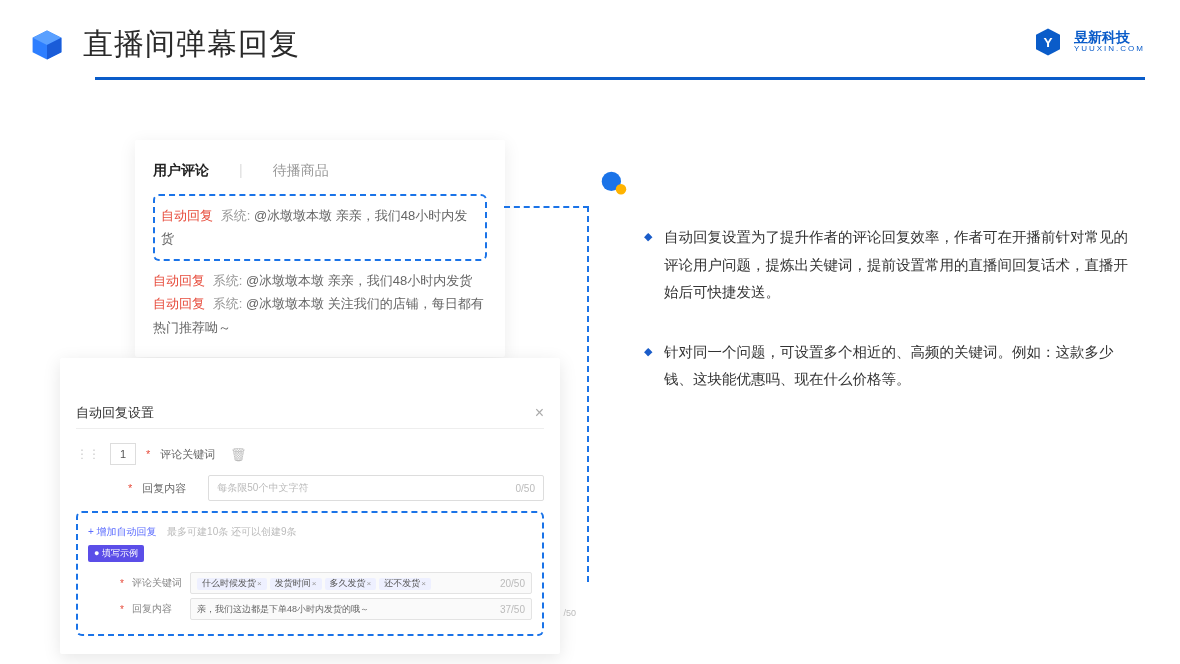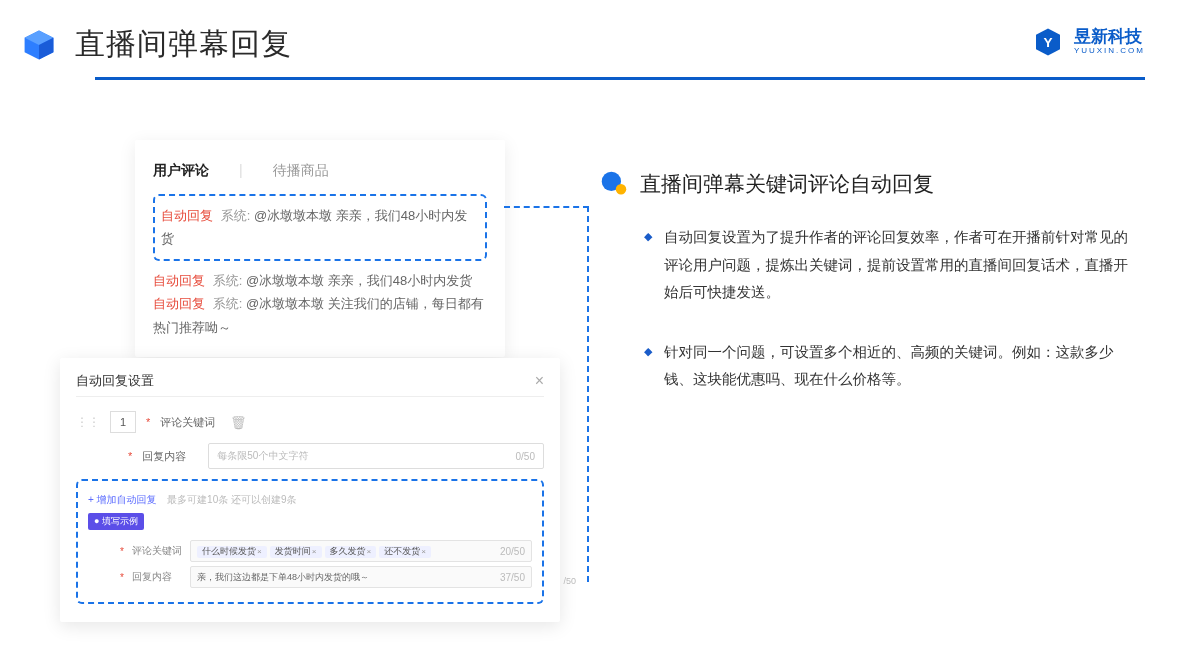--- a/index.html
+++ b/index.html
@@ -1,47 +1,47 @@
 <!DOCTYPE html>
 <html><head>
 <meta charset="utf-8">
 <style>
 * { margin: 0; padding: 0; box-sizing: border-box; }
 body { width: 1180px; height: 664px; background: #fff; font-family: "Microsoft YaHei", "PingFang SC", sans-serif; position: relative; }
 
 
-.header { display: flex; align-items: center; padding: 24px 35px 12px 21px; }
+.header { display: flex; align-items: center; padding: 24px 35px 12px 29px; }
 .cube-icon { width: 36px; height: 36px; margin-right: 18px; position: relative; }
 .cube-icon svg { width: 100%; height: 100%; }
 .page-title { font-size: 30px; font-weight: 400; color: #2a2a2a; letter-spacing: 1px; }
 .brand { position: absolute; right: 35px; top: 26px; display: flex; align-items: center; }
 .brand-icon { width: 32px; height: 32px; margin-right: 10px; }
 .brand-text { display: flex; flex-direction: column; line-height: 1.1; }
-.brand-name { font-size: 17px; font-weight: 600; color: #0a5cc9; }
+.brand-name { font-size: 14px; font-weight: 600; color: #0a5cc9; }
 .brand-url { font-size: 8px; color: #0a5cc9; letter-spacing: 2px; }
 .hr { height: 3px; background: #0a5cc9; margin: 0 35px 0 95px; }
 
 
 .left-area { position: absolute; left: 60px; top: 140px; width: 520px; }
 
 
 .comments-card { position: absolute; left: 75px; top: 0; width: 370px; background: #fff; box-shadow: 0 4px 18px rgba(0,0,0,0.08); padding: 22px 18px 18px 18px; border-radius: 2px; }
 .tabs { display: flex; gap: 30px; font-size: 14px; color: #999; margin-bottom: 14px; }
 .tab-active { color: #222; font-weight: 600; }
 .tab-divider { color: #ddd; }
 .comment-highlight { border: 2px dashed #1a73e8; border-radius: 6px; padding: 8px 6px; margin-bottom: 8px; position: relative; }
 .comment-line { font-size: 13px; color: #666; line-height: 1.8; margin: 0 0; }
 .auto-tag { color: #e74c3c; margin-right: 4px; }
 .sys-tag { color: #999; }
 .connector1 { position: absolute; border-top: 2px dashed #1a73e8; border-right: 2px dashed #1a73e8; }
 .conn1 { left: 444px; top: 66px; width: 85px; height: 376px; }
 
 
 .settings-card { position: absolute; left: 0; top: 218px; width: 500px; background: #fff; box-shadow: 0 4px 18px rgba(0,0,0,0.10); border-radius: 2px; padding: 14px 16px 18px 16px; }
-.settings-title-row { display: flex; justify-content: space-between; align-items: center; font-size: 13px; color: #333; margin-bottom: 4px; }
+.settings-title-row { display: flex; justify-content: space-between; align-items: center; font-size: 13px; color: #333; margin-bottom: 4px; margin-top: 32px; }
 .close-x { color: #aaa; font-size: 16px; }
 .settings-divider { height: 1px; background: #eee; margin: 6px 0 14px 0; }
 
 .form-row { display: flex; align-items: center; gap: 10px; margin-bottom: 10px; font-size: 11px; }
 .drag-handle { color: #ccc; font-size: 12px; }
 .num-box { width: 26px; height: 22px; border: 1px solid #ddd; display: flex; align-items: center; justify-content: center; font-size: 11px; color: #555; background: #fff; }
 .req-star { color: #e74c3c; }
 .form-label { color: #666; width: 56px; font-size: 11px; }
 .form-input { flex: 1; border: 1px solid #ddd; height: 26px; padding: 0 8px; font-size: 10px; color: #bbb; display: flex; align-items: center; justify-content: space-between; border-radius: 2px; }
 .counter { color: #bbb; font-size: 10px; }
@@ -176,19 +176,18 @@
 </div>
 
 <div class="right-col">
   <div class="section-head">
     <div class="bubble-icon">
       <svg viewBox="0 0 32 32">
           <circle cx="13" cy="13" r="11" fill="#1a73e8"></circle>
           <circle cx="24" cy="22" r="6" fill="#ffb300"></circle>
         </svg>
     </div>
-    <div class="section-title">直播间弹幕关键词评论自动回复</div>
   </div>
   <div class="bullets">
     <div class="bullet">自动回复设置为了提升作者的评论回复效率，作者可在开播前针对常见的评论用户问题，提炼出关键词，提前设置常用的直播间回复话术，直播开始后可快捷发送。</div>
     <div class="bullet">针对同一个问题，可设置多个相近的、高频的关键词。例如：这款多少钱、这块能优惠吗、现在什么价格等。</div>
   </div>
 </div>
 
 </body></html>

